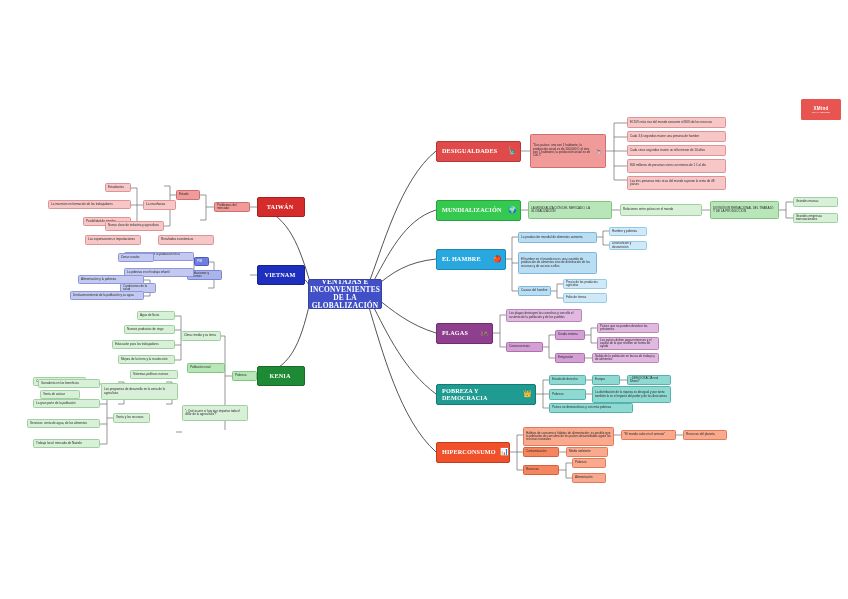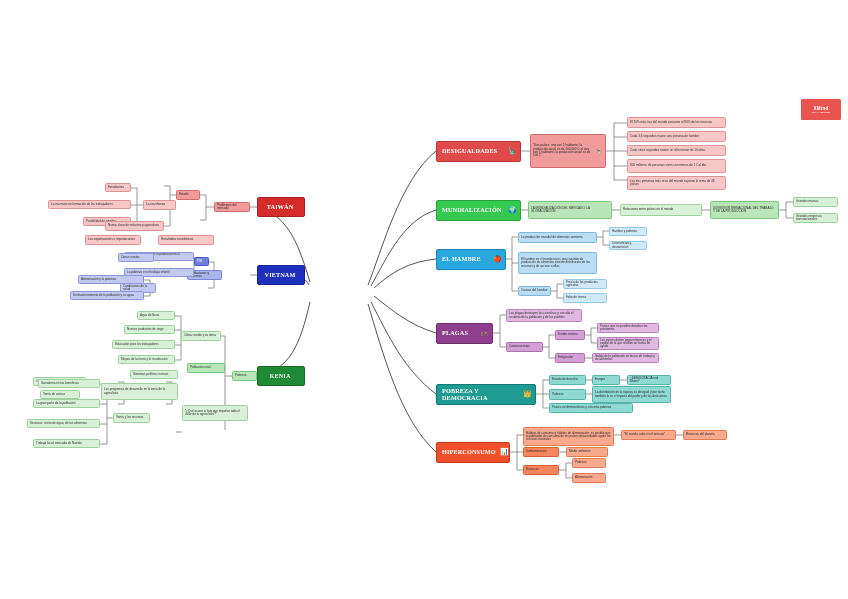--- a/index.html
+++ b/index.html
@@ -208,20 +208,23 @@
       <path d="M150,418 L144,418"></path>
       <path d="M113,418 L107,418"></path>
       <path d="M107,384 L107,444"></path>
       <path d="M107,384 L100,384"></path>
         <path d="M107,404 L100,404"></path>
       <path d="M107,424 L100,424"></path>
         <path d="M107,444 L100,444"></path>
     </g>
   </svg>
 
+  <div class="node root" style="left:308px;top:279px;width:74px;height:30px;">
+    <span class="txt">VENTAJAS E INCONVENIENTES DE LA GLOBALIZACIÓN</span>
+  </div>
 
   <div class="node main m-red" style="left:436px;top:141px;width:85px;height:21px;">
     <span class="txt">DESIGUALDADES</span>
     <span class="icon">🗽</span>
   </div>
   <div class="node sub s-red2" style="left:530px;top:134px;width:76px;height:34px;">
     <span class="txt">"Dos países: uno con 1 habitante, la producción anual es de 100.000 €; el otro con 1 habitante, la producción anual es de 100 €"</span>
     <span class="icon">🐄</span>
   </div>
   <div class="node sub s-pink" style="left:627px;top:117px;width:99px;height:11px;">

